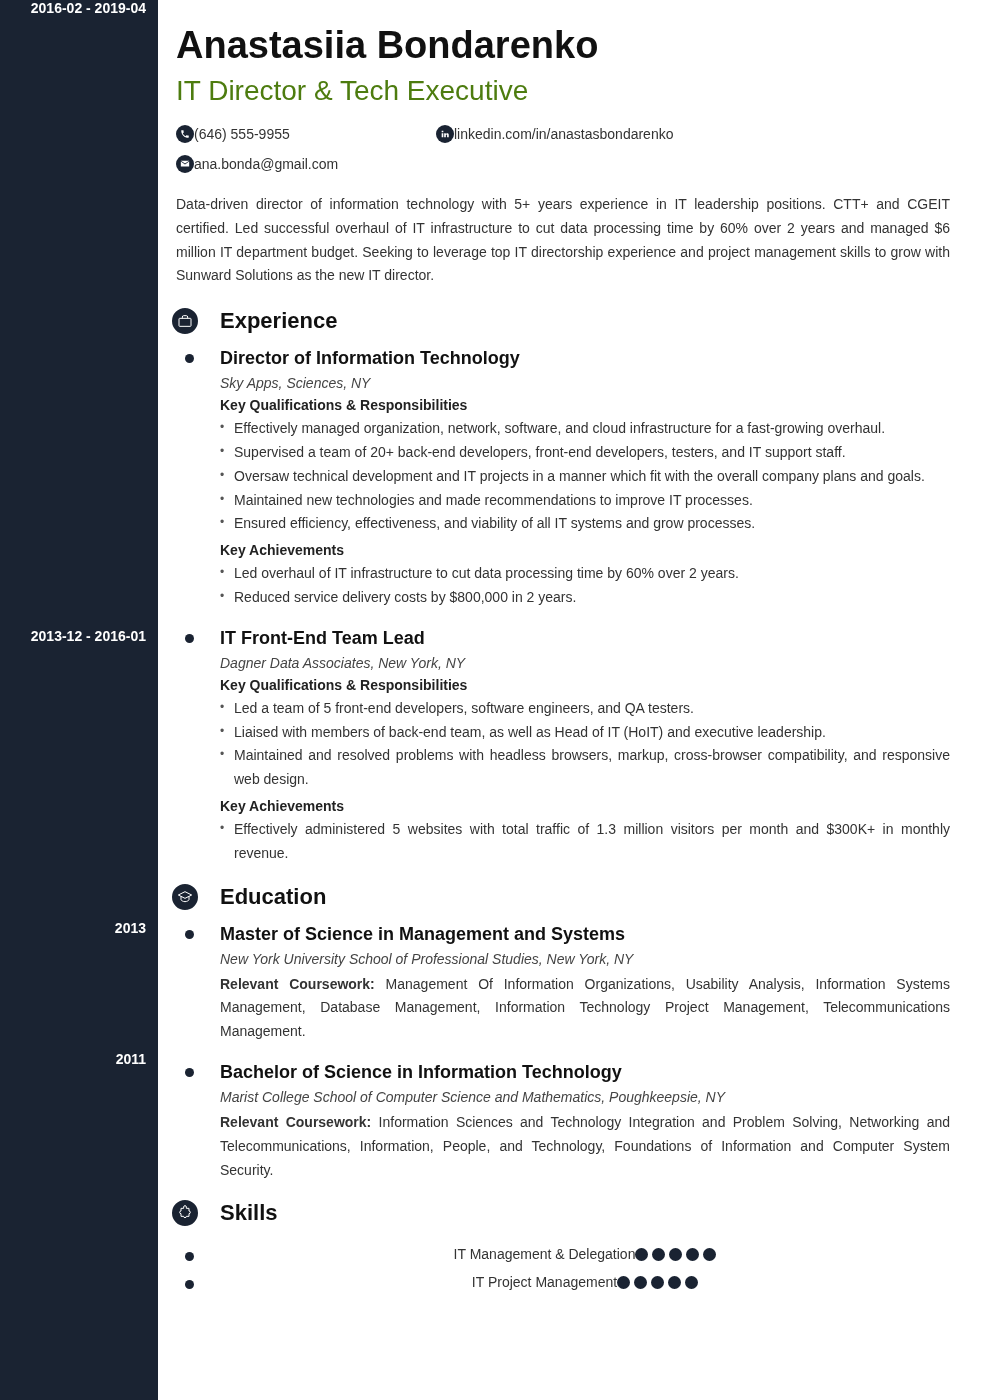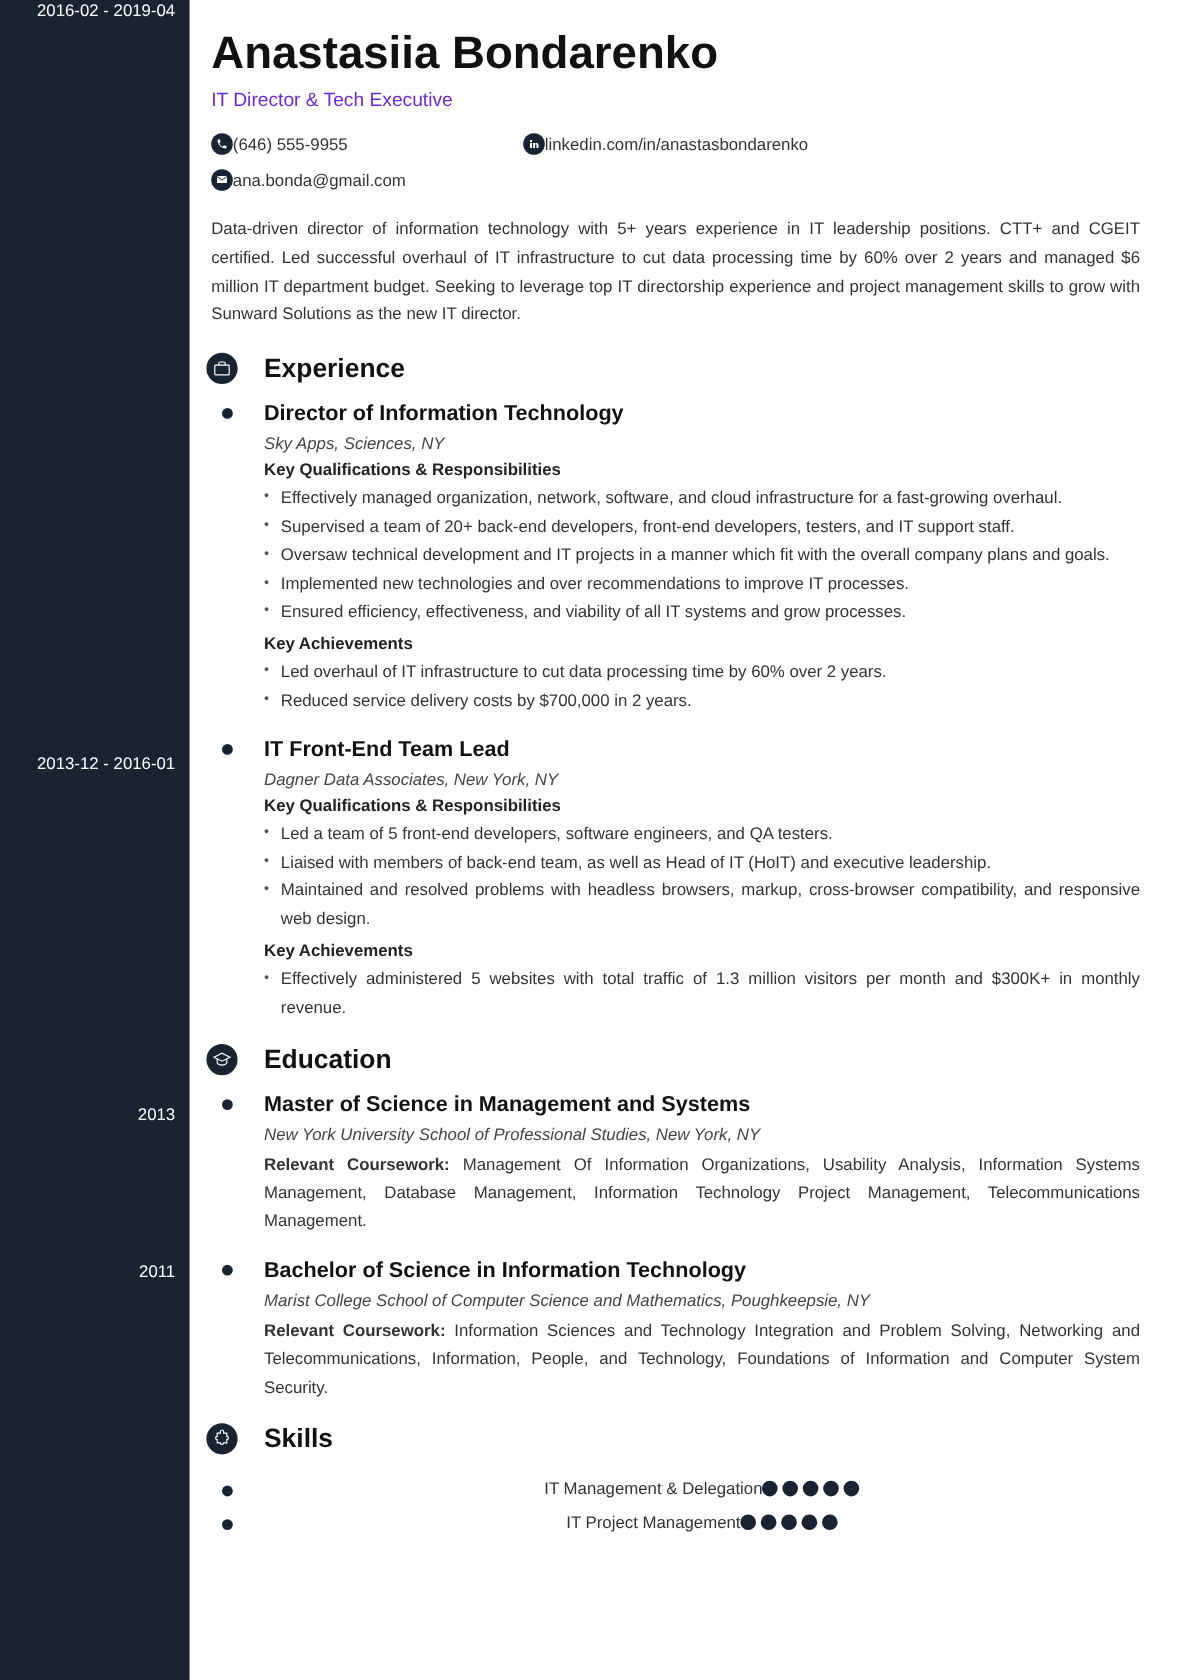--- a/index.html
+++ b/index.html
@@ -22,32 +22,32 @@
 .main {
   flex: 1;
   padding: 24px 40px 0 18px;
   position: relative;
 }
 .date-label {
   position: absolute;
   right: 12px;
   color: #fff;
   font-size: 14px;
-  font-weight: 400;
+  font-weight: 700;
   text-align: left;
 }
 h1 {
   font-size: 38px;
   font-weight: 700;
   margin-bottom: 8px;
   color: #111;
 }
 .subtitle {
-  font-size: 16px;
-  color: #6d28d9;
+  font-size: 28px;
+  color: #4d7c0f;
   margin-bottom: 18px;
 }
 .contacts {
   display: grid;
   grid-template-columns: 250px 1fr;
   gap: 12px 10px;
   margin-bottom: 20px;
 }
 .contact-item {
   display: flex;
@@ -245,27 +245,27 @@
 
       <div class="entry">
         <div class="entry-dot"></div>
         <div class="entry-title">Director of Information Technology</div>
         <div class="entry-sub">Sky Apps, Sciences, NY</div>
         <div class="entry-heading">Key Qualifications &amp; Responsibilities</div>
         <ul>
           <li>Effectively managed organization, network, software, and cloud infrastructure for a fast-growing overhaul.</li>
           <li>Supervised a team of 20+ back-end developers, front-end developers, testers, and IT support staff.</li>
           <li>Oversaw technical development and IT projects in a manner which fit with the overall company plans and goals.</li>
-          <li>Implemented new technologies and over recommendations to improve IT processes.</li>
+          <li>Maintained new technologies and made recommendations to improve IT processes.</li>
           <li>Ensured efficiency, effectiveness, and viability of all IT systems and grow processes.</li>
         </ul>
         <div class="entry-heading">Key Achievements</div>
         <ul>
           <li>Led overhaul of IT infrastructure to cut data processing time by 60% over 2 years.</li>
-          <li>Reduced service delivery costs by $700,000 in 2 years.</li>
+          <li>Reduced service delivery costs by $800,000 in 2 years.</li>
         </ul>
       </div>
 
       <div class="entry">
         <div class="entry-dot"></div>
         <div class="entry-title">IT Front-End Team Lead</div>
         <div class="entry-sub">Dagner Data Associates, New York, NY</div>
         <div class="entry-heading">Key Qualifications &amp; Responsibilities</div>
         <ul>
           <li>Led a team of 5 front-end developers, software engineers, and QA testers.</li>

